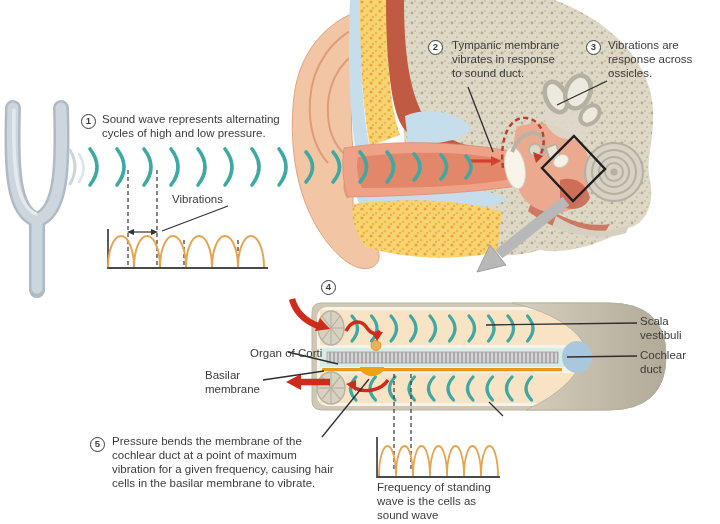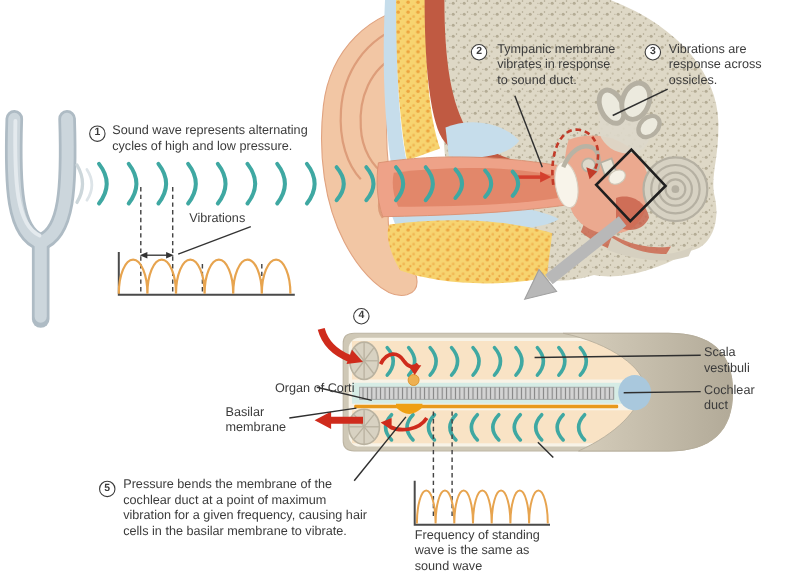--- a/index.html
+++ b/index.html
@@ -265,14 +265,14 @@
   <span class="num n4">4</span>
 
   <span class="num n5">5</span>
   <div class="lbl t5">Pressure bends the membrane of the cochlear duct at a point of maximum vibration for a given frequency, causing hair cells in the basilar membrane to vibrate.</div>
 
   <div class="lbl wavelength">Vibrations</div>
   <div class="lbl organcorti">Organ of Corti</div>
   <div class="lbl basilar">Basilar membrane</div>
   <div class="lbl scalavest">Scala vestibuli</div>
   <div class="lbl cochduct">Cochlear duct</div>
-  <div class="lbl freqstand">Frequency of standing wave is the same as sound wave</div>
+  <div class="lbl freqstand">Frequency of standing wave is the cells as sound wave</div>
 </div>
 
 </body></html>

